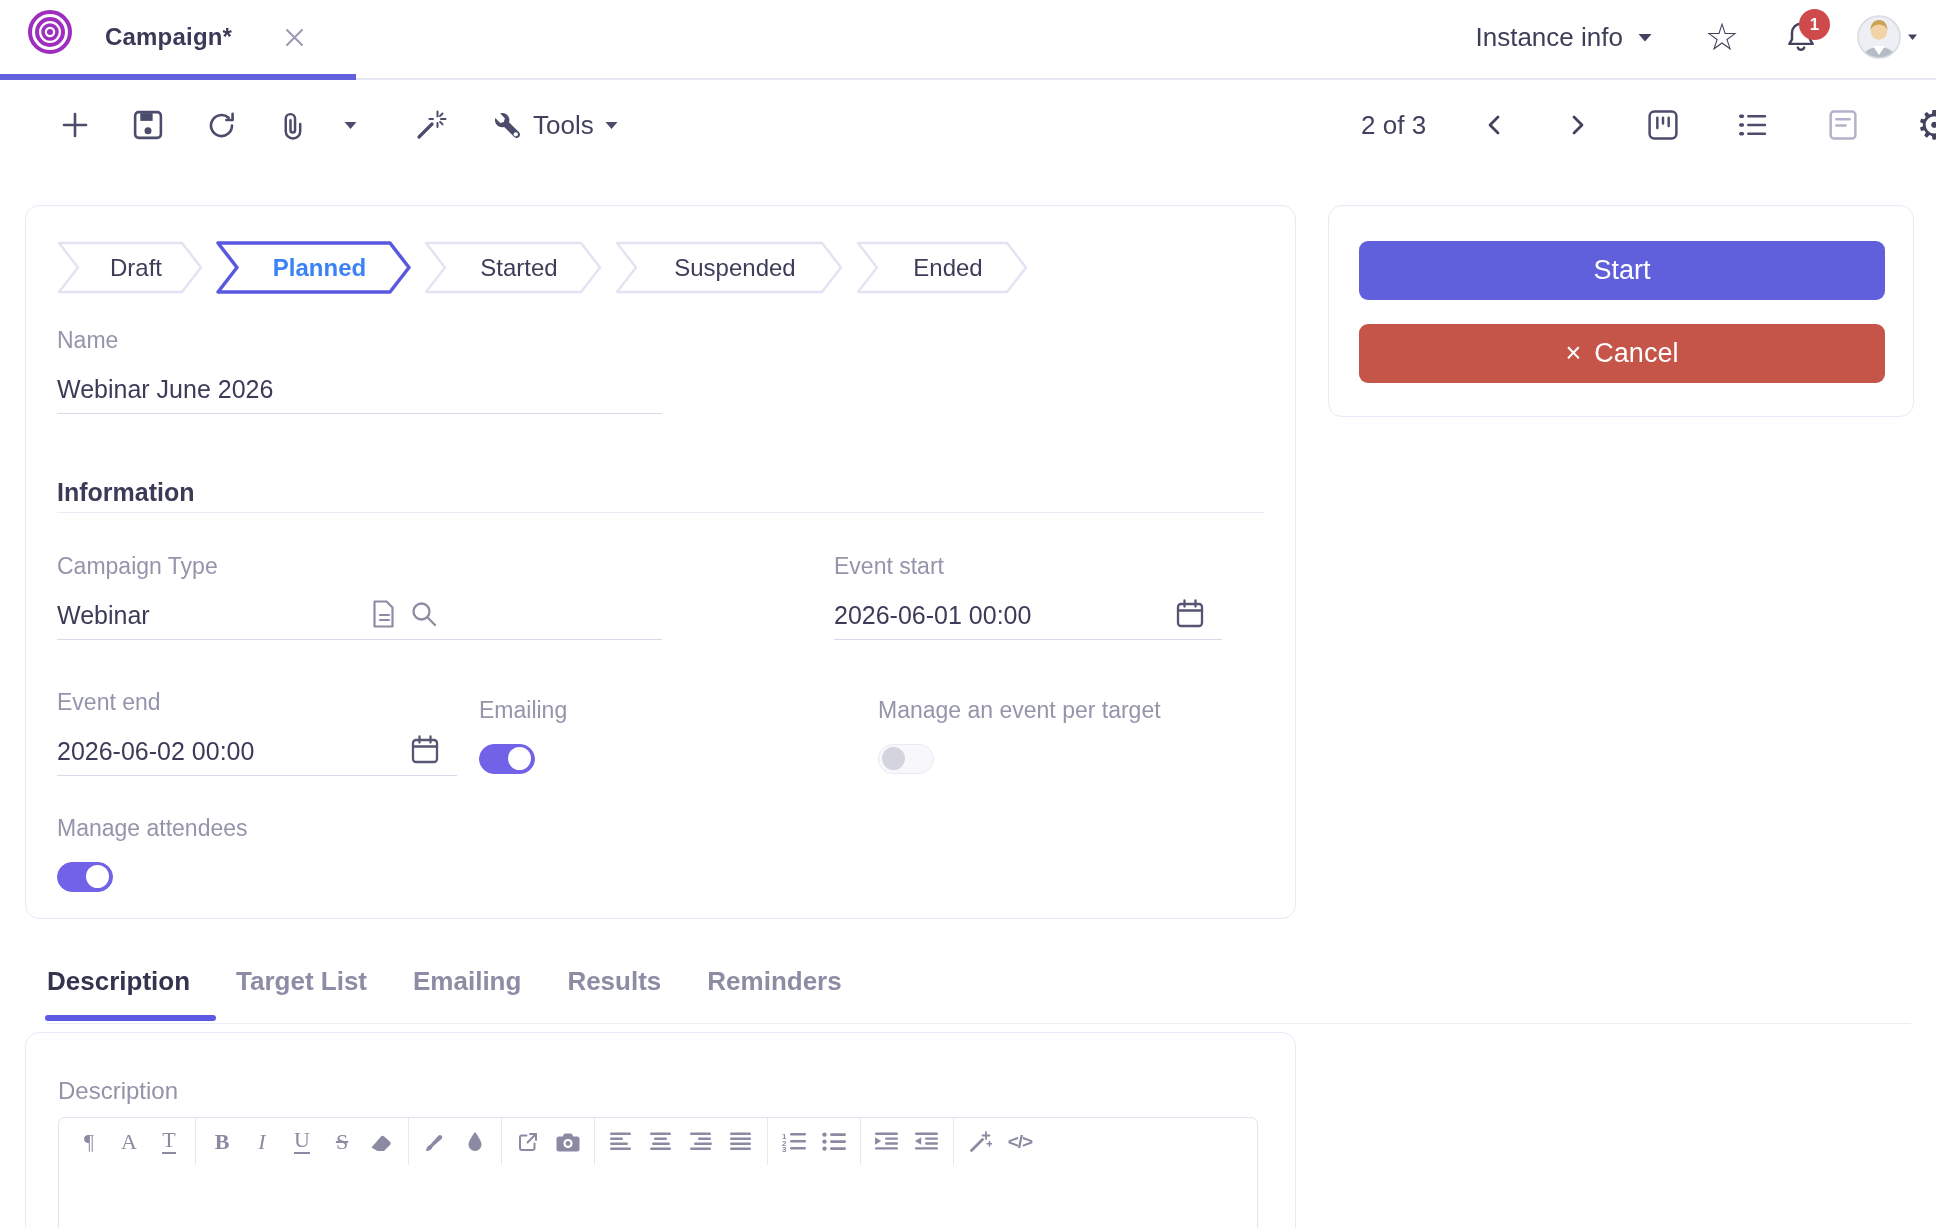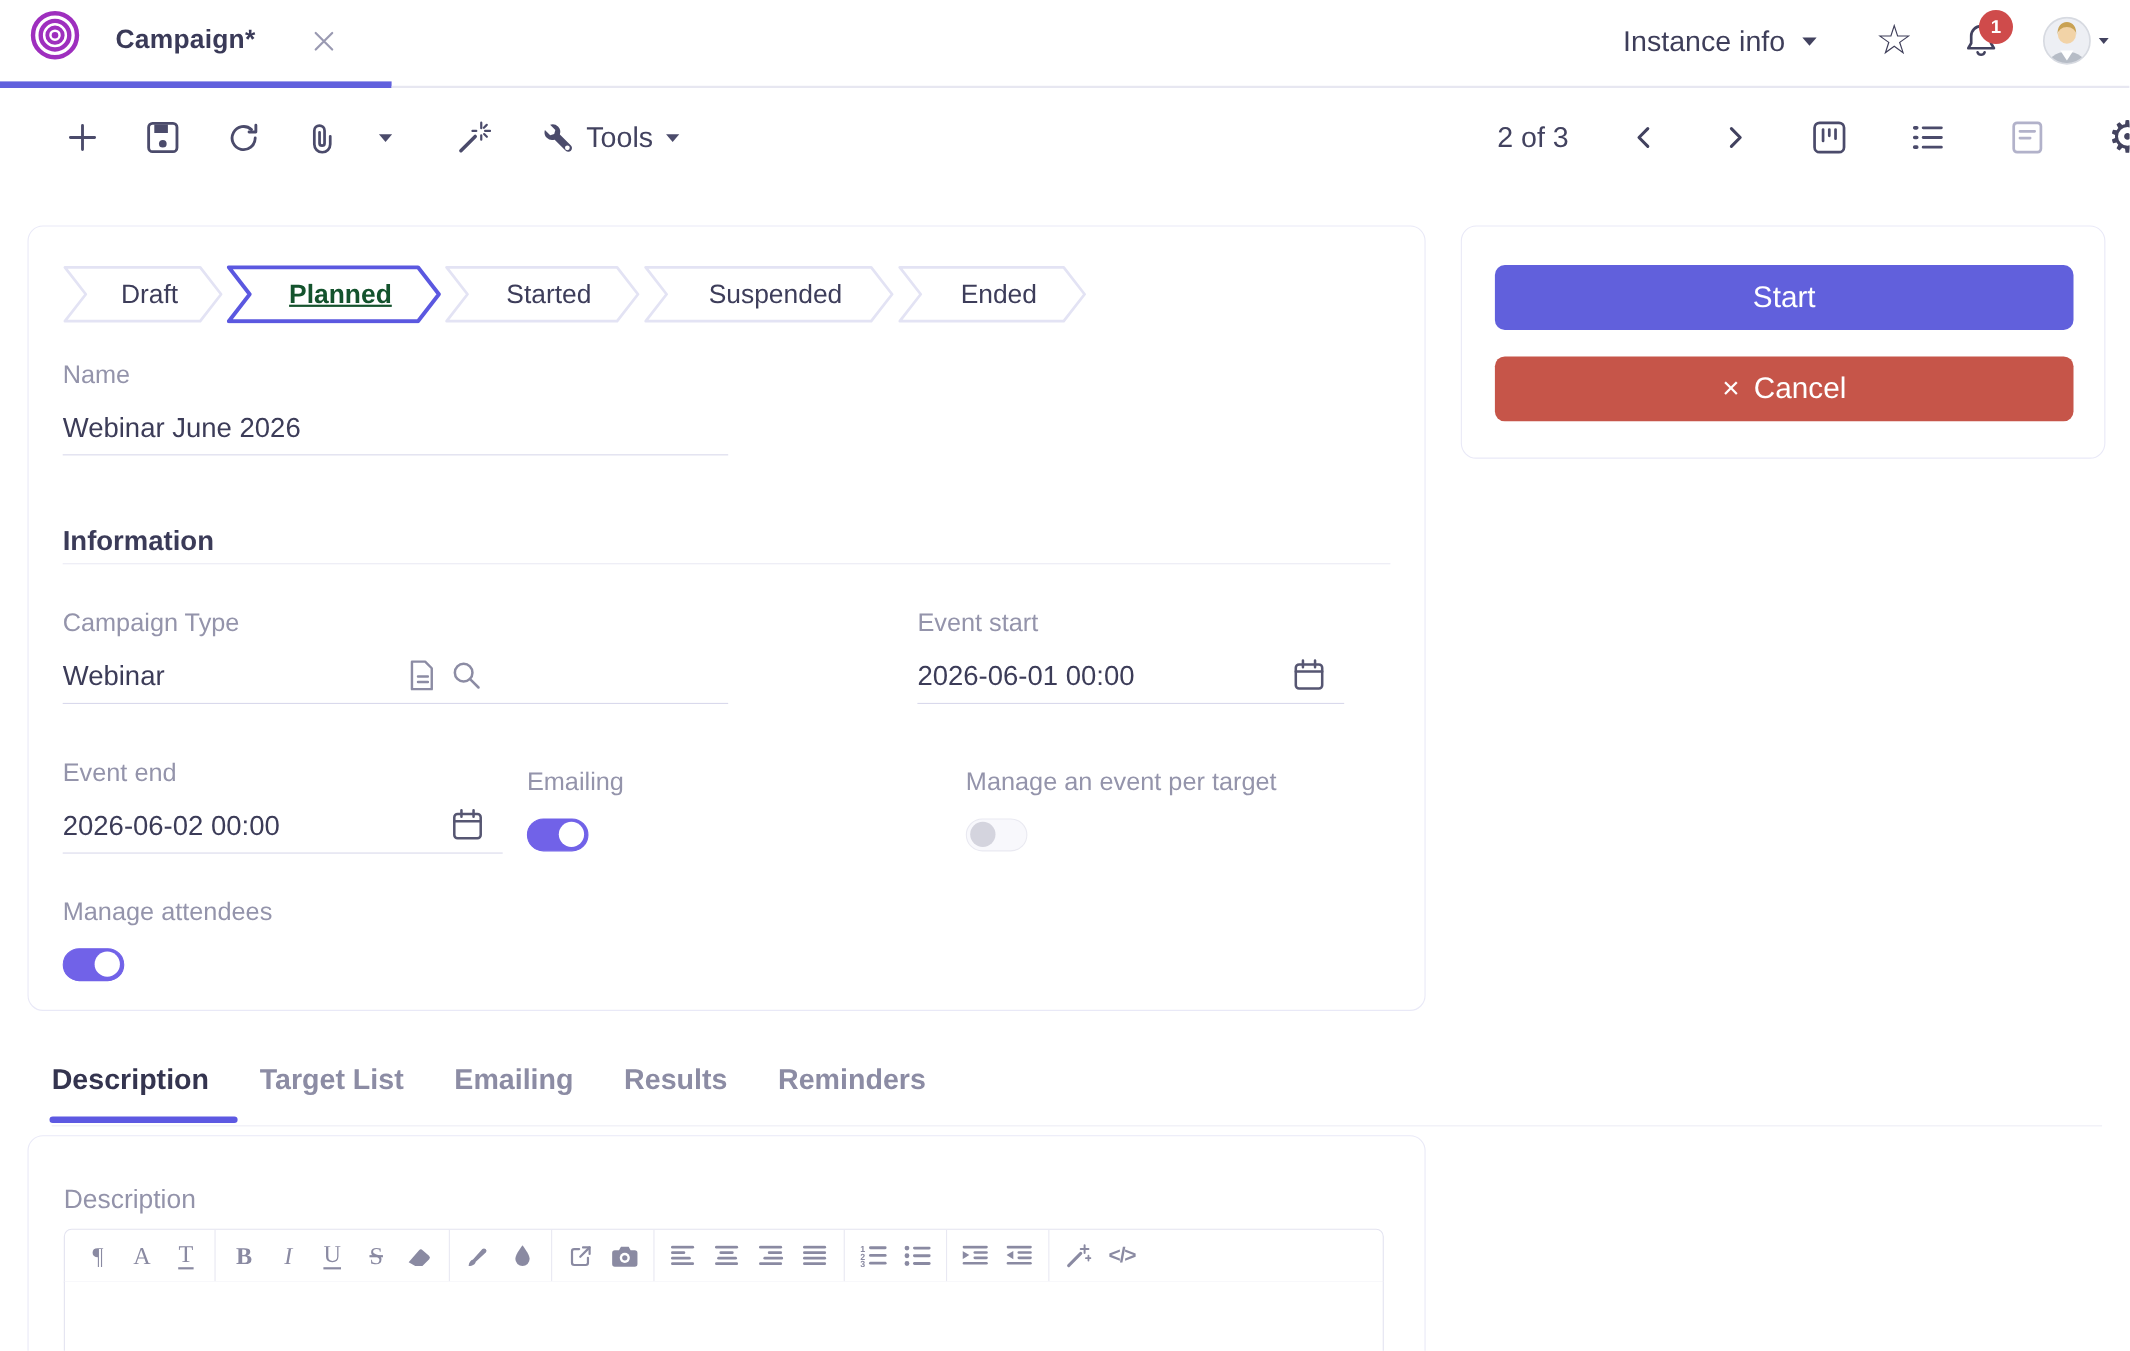--- a/index.html
+++ b/index.html
@@ -37,28 +37,28 @@
                  border:1px solid #e9e9f7; border-radius:14px; background:#fff; }
   .action-card { position:absolute; left:1328px; top:205px; width:586px; height:212px;
                  border:1px solid #e9e9f7; border-radius:14px; background:#fff; }
   .btn { position:absolute; left:30px; width:526px; height:59px; border-radius:9px; display:flex;
          align-items:center; justify-content:center; color:#fff; font-size:27px; cursor:pointer; }
   .btn-start { top:35px; background:#6160dc; }
   .btn-cancel { top:118px; background:#c65549; gap:13px; }
   .btn-cancel .x { font-size:27px; line-height:1; }
 
   
-  .stages { position:absolute; left:31px; top:35px; display:flex; gap:3px; }
+  .stages { position:absolute; left:31px; top:35px; display:flex; gap:13px; }
   .stage { position:relative; height:53px; display:flex; align-items:center; justify-content:center;
            cursor:pointer; font-size:24px; font-weight:500; color:#3d3d5a; }
   .stage:nth-child(1){width:146px;} .stage:nth-child(2){width:195px;} .stage:nth-child(3){width:178px;}
   .stage:nth-child(4){width:228px;} .stage:nth-child(5){width:172px;}
   .stage .stage-svg { position:absolute; inset:0; }
   .stage .stage-svg path { fill:#fff; stroke:#e3e3f4; stroke-width:2.5; stroke-linejoin:round; }
-  .stage.active { color:#14532d; font-weight:bold;text-decoration:underline; }
+  .stage.active { color:#3b82f6; font-weight:bold; }
   .stage.active .stage-svg path { stroke:#5b58e0; stroke-width:3.5; }
   .stage-label { position:relative; padding-left:12px; }
 
   
   .fld { position:absolute; }
   .lbl { font-size:23px; color:#9494ab; line-height:28px; margin-bottom:20px; }
   .val-row { position:relative; font-size:25px; color:#3c3c58; line-height:30px; padding-bottom:9px;
              border-bottom:1.5px solid #d9d9ec; cursor:text; }
   .fld-icons { position:absolute; top:-2px; display:flex; gap:10px; }
   .section-title { position:absolute; left:31px; top:272px; font-size:25px; font-weight:bold; color:#3b3b58; }

